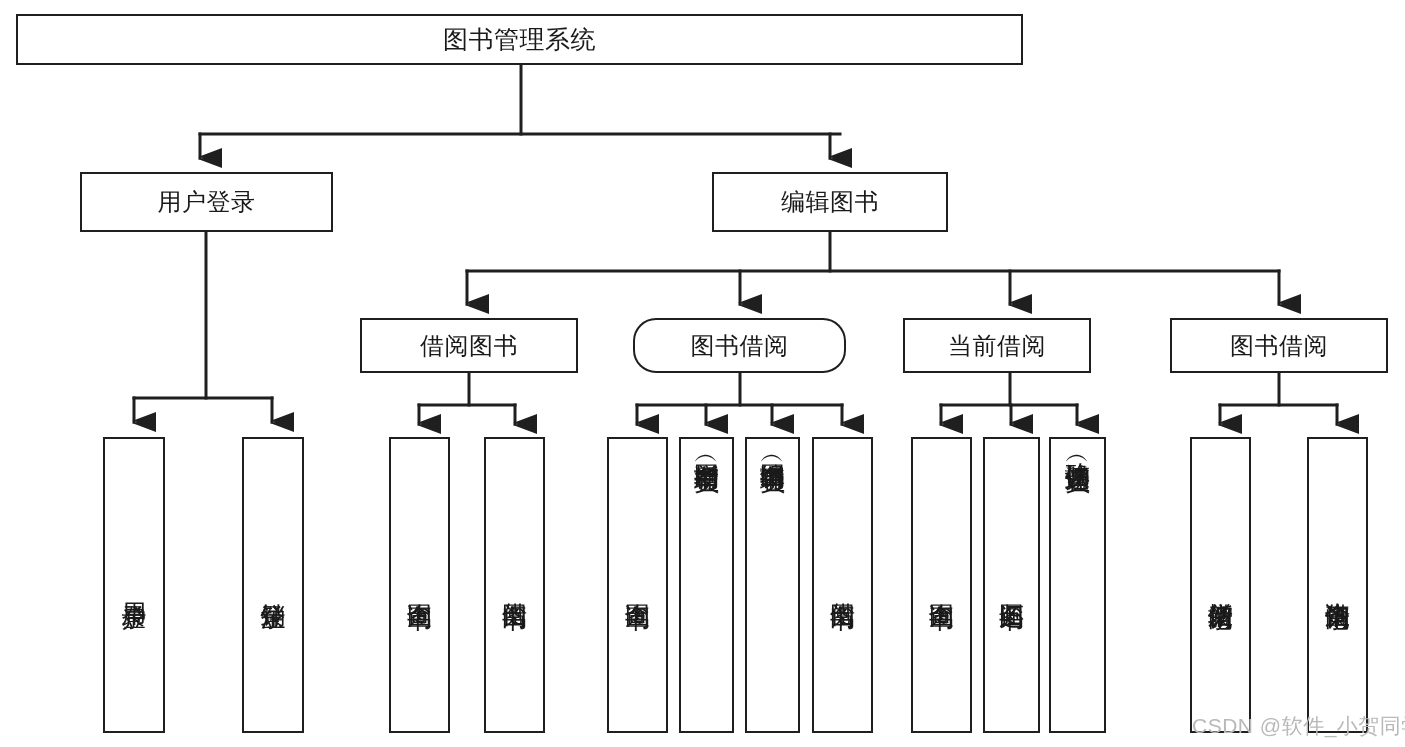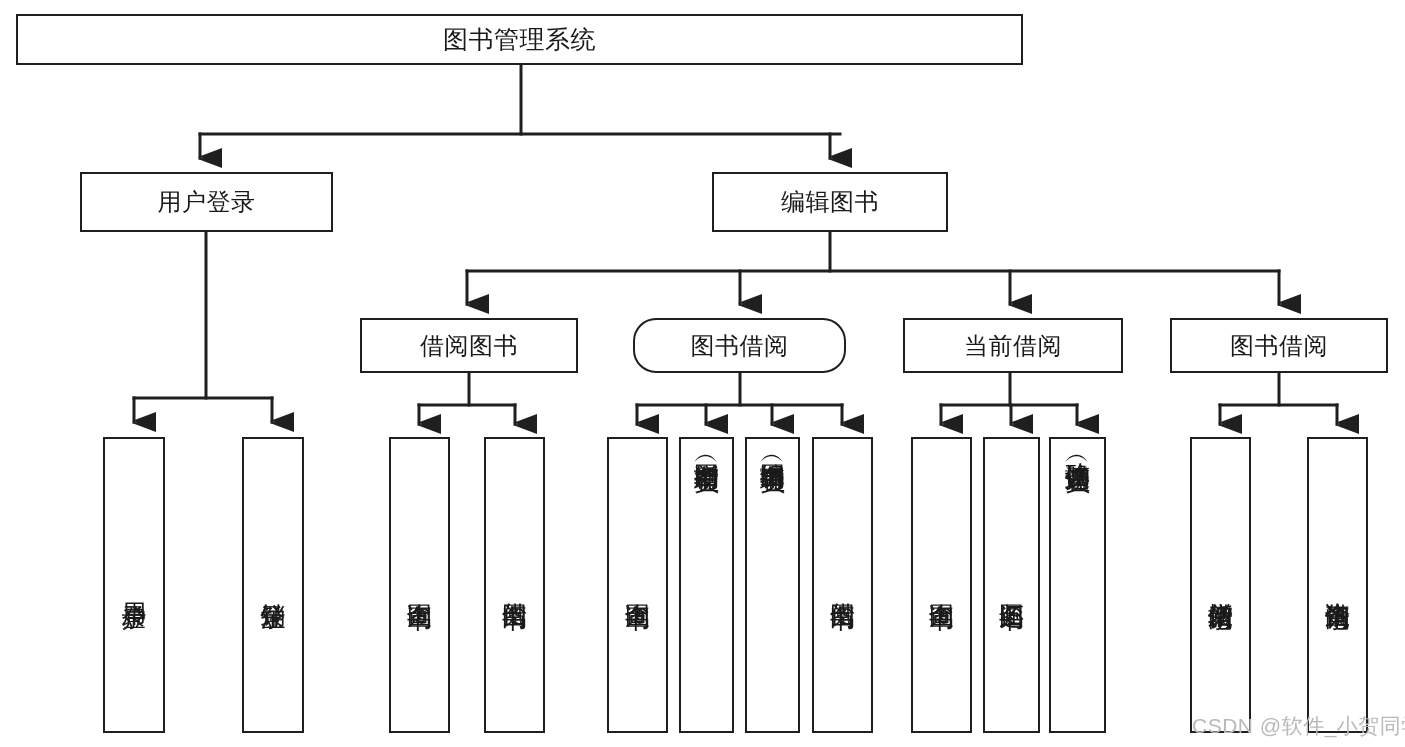--- a/index.html
+++ b/index.html
@@ -142,21 +142,21 @@
   <div class="node horizontal" style="left: 712px; top: 172px; width: 236px; height: 60px;">
     <span class="label">编辑图书</span>
   </div>
 
   <div class="node horizontal" style="left: 360px; top: 318px; width: 218px; height: 55px;">
     <span class="label">借阅图书</span>
   </div>
   <div class="node horizontal" style="left: 633px; top: 318px; width: 213px; height: 55px; border-radius: 23px;">
     <span class="label">图书借阅</span>
   </div>
-  <div class="node horizontal" style="left: 903px; top: 318px; width: 220px; height: 55px;">
+  <div class="node horizontal" style="left: 903px; top: 318px; width: 188px; height: 55px;">
     <span class="label">当前借阅</span>
   </div>
   <div class="node horizontal" style="left: 1170px; top: 318px; width: 218px; height: 55px;">
     <span class="label">图书借阅</span>
   </div>
 
   <div class="node vertical centered" style="left: 103px; top: 437px; width: 62px; height: 296px;">
     <span class="label">用户登录</span>
   </div>
   <div class="node vertical centered" style="left: 242px; top: 437px; width: 62px; height: 296px;">

